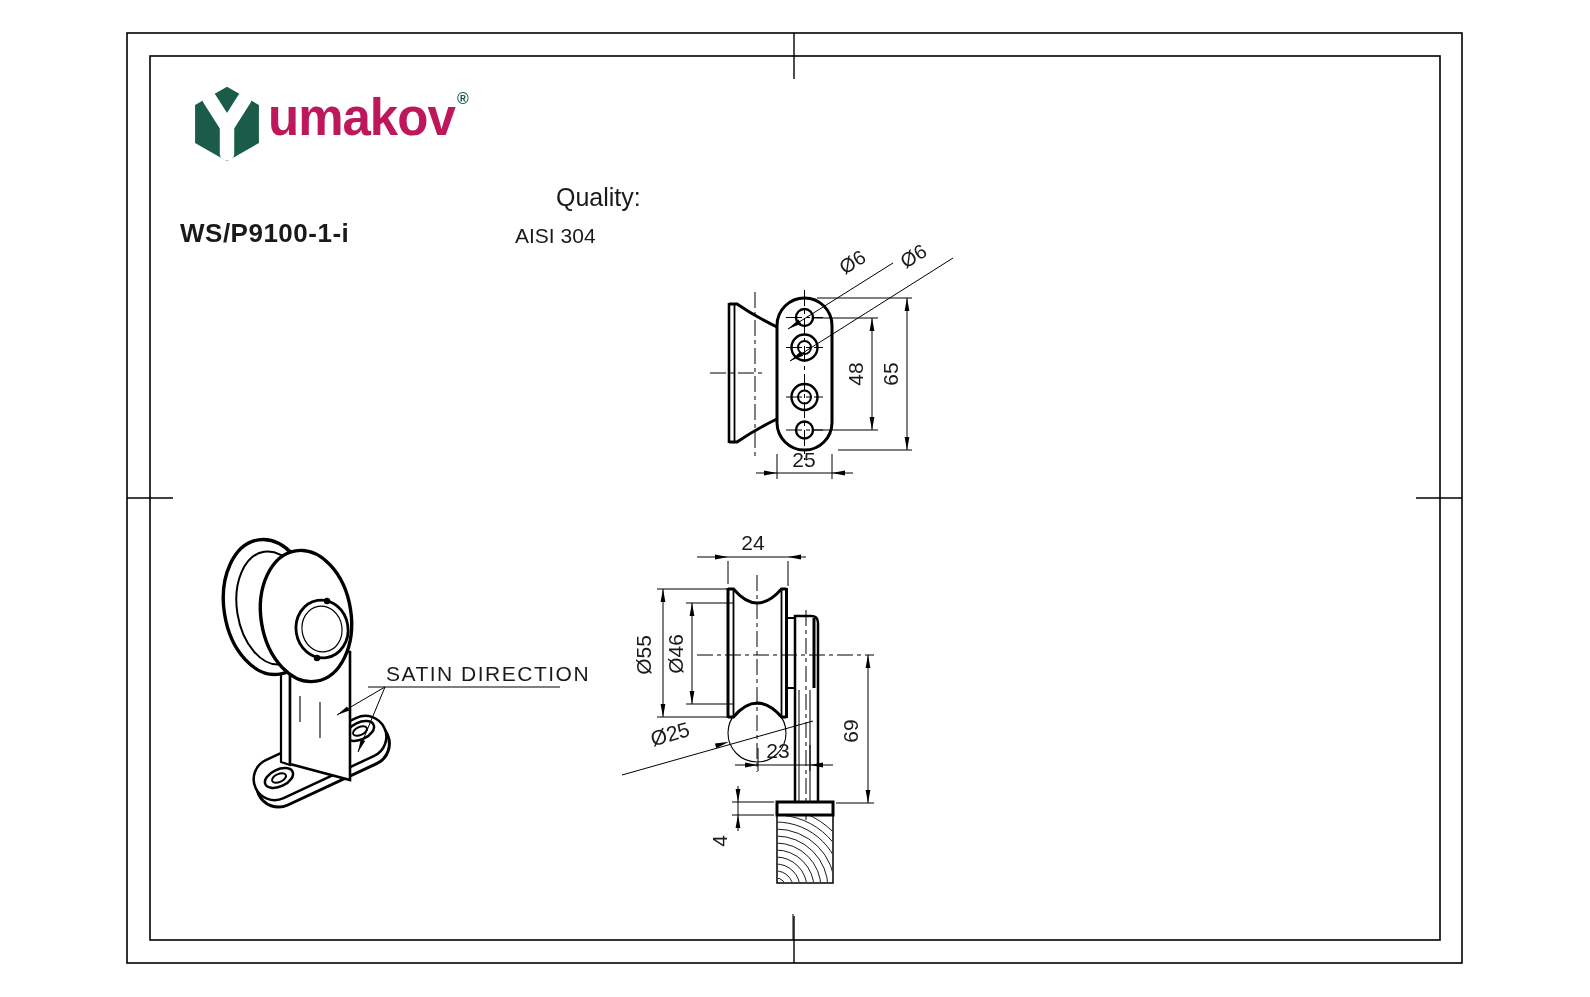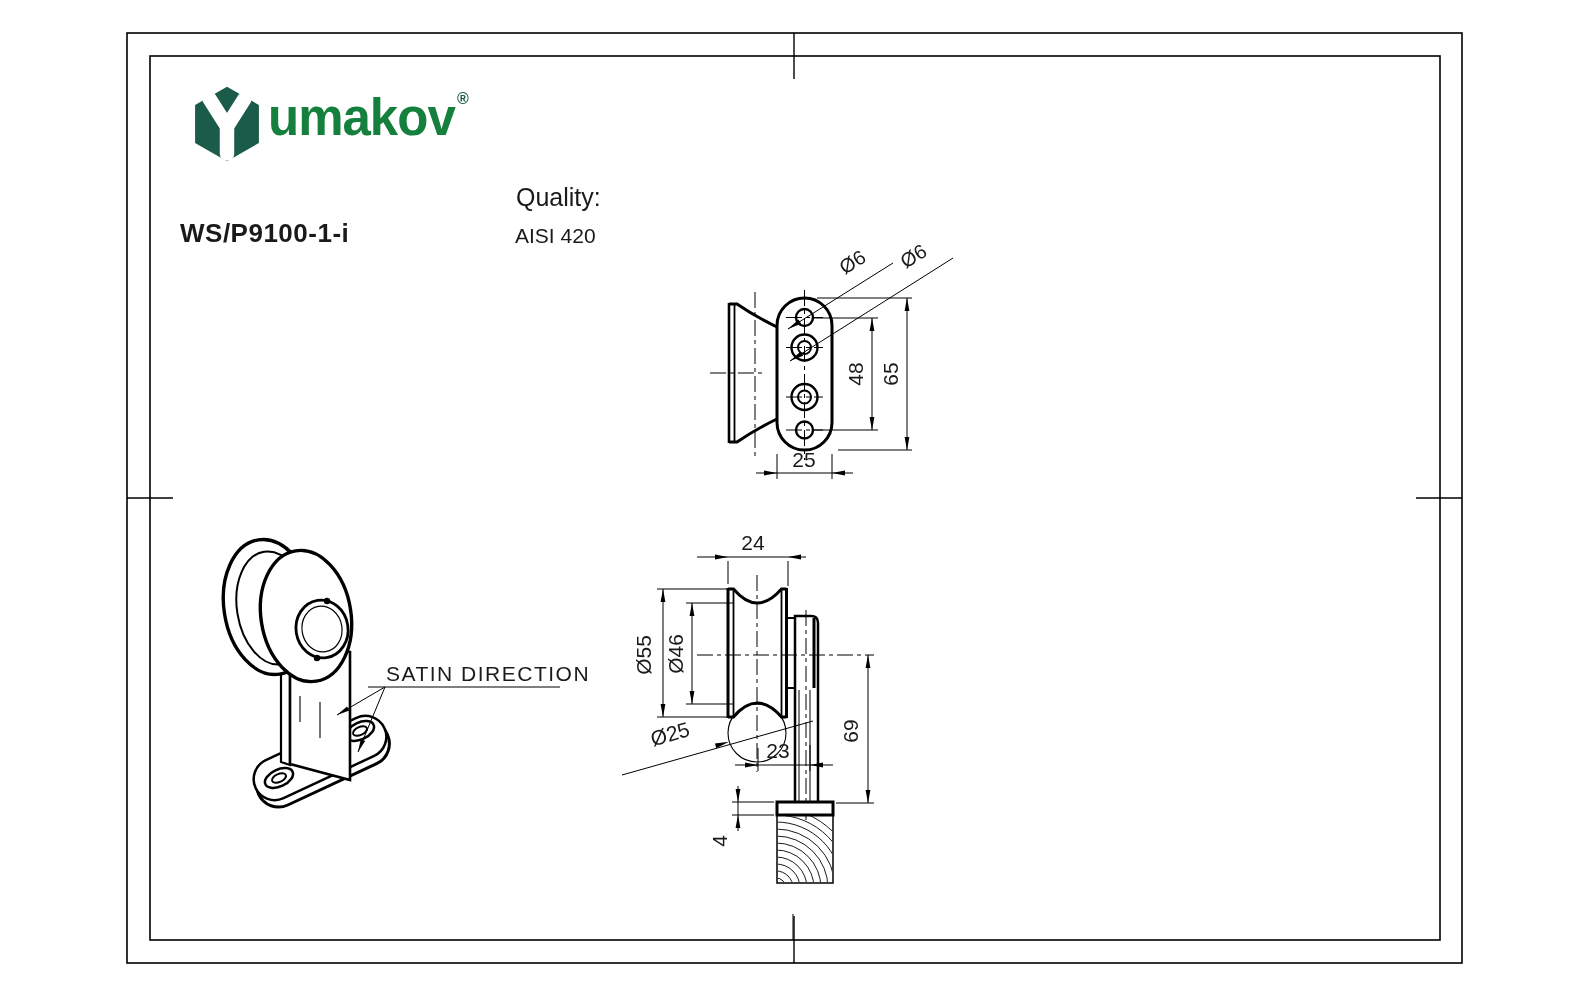--- a/index.html
+++ b/index.html
@@ -1,22 +1,22 @@
 <!DOCTYPE html>
 <html><head>
 <meta charset="utf-8">
 <style>
   html,body{margin:0;padding:0;background:#fff;}
   .sheet{position:relative;width:1590px;height:997px;background:#ffffff;overflow:hidden;
          font-family:"Liberation Sans", sans-serif;color:#1a1a1a;}
   .abs{position:absolute;}
-  .brand{color:#15803d;font-weight:700;font-size:51px;letter-spacing:-1px;line-height:1;}
+  .brand{color:#be185d;font-weight:700;font-size:51px;letter-spacing:-1px;line-height:1;}
   .regmark{color:#1b5b4a;font-size:16px;font-weight:700;}
   .partnum{font-size:26px;font-weight:700;letter-spacing:.5px;text-align:center;}
-  .qlabel{font-size:25px;font-weight:400;}
+  .qlabel{font-size:25px;font-weight:400;margin-left:40px;}
   .qvalue{font-size:21px;font-weight:400;}
   svg text{font-family:"Liberation Sans", sans-serif;fill:#1a1a1a;font-size:21px;}
   svg .dim{font-size:20px;}
   svg .note{font-size:21px;letter-spacing:1.5px;}
 </style>
 </head>
 <body>
 
 <div class="sheet">
 
@@ -28,21 +28,21 @@
         <line x1="50" y1="55" x2="73" y2="19"></line>
         <line x1="50" y1="55" x2="50" y2="91"></line>
       </g>
     </svg>
   </div>
   <div class="abs brand" style="left:268px;top:92px;">umakov</div>
   <div class="abs regmark" style="left:457px;top:90px;">®</div>
 
   <div class="abs partnum" style="left:180px;top:218px;">WS/P9100-1-i</div>
   <div class="abs qlabel" style="left:516px;top:183px;">Quality:</div>
-  <div class="abs qvalue" style="left:515px;top:224px;">AISI 420</div>
+  <div class="abs qvalue" style="left:515px;top:224px;">AISI 304</div>
 
   <svg class="abs" style="left:0;top:0;" width="1590" height="997" viewBox="0 0 1590 997">
 
     <g fill="none" stroke="#000">
       <rect x="127" y="33" width="1335" height="930" stroke-width="1.6"></rect>
       <rect x="150" y="56" width="1290" height="884" stroke-width="1.6"></rect>
       <g stroke-width="1.4">
         <line x1="794" y1="33" x2="794" y2="79"></line>
         <line x1="794" y1="916" x2="794" y2="963"></line>
         <line x1="127" y1="498" x2="173" y2="498"></line>

